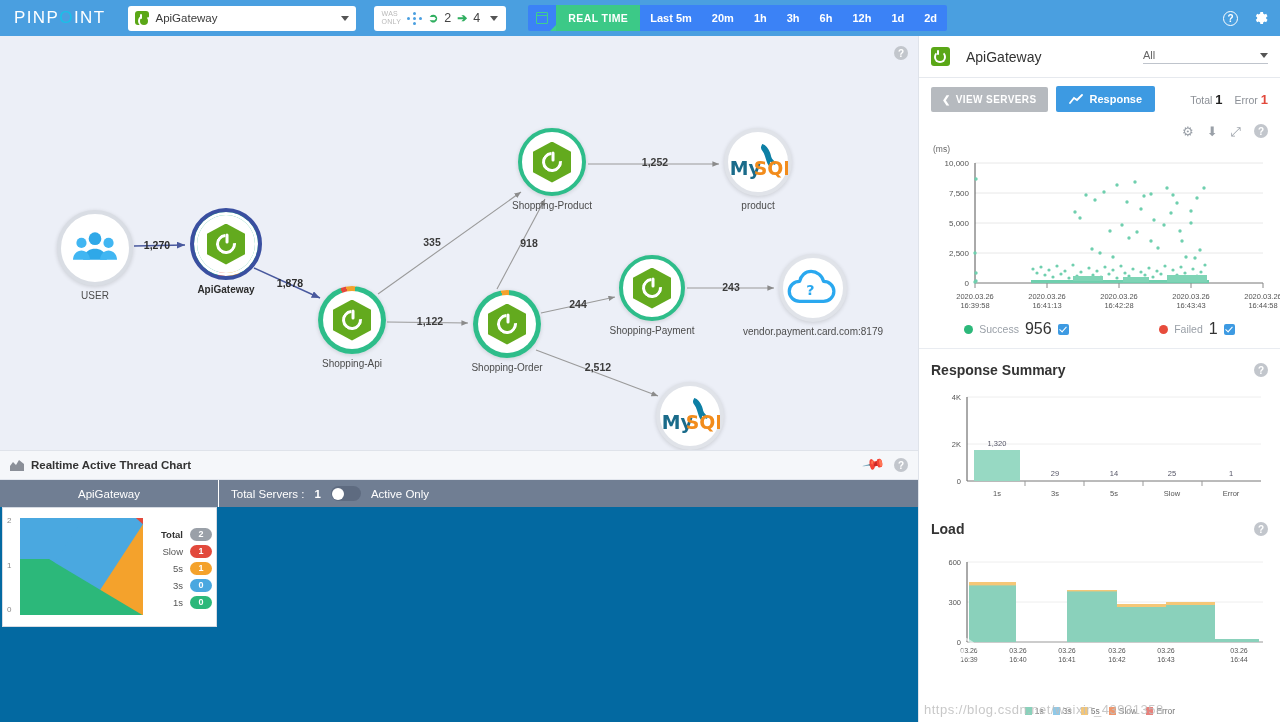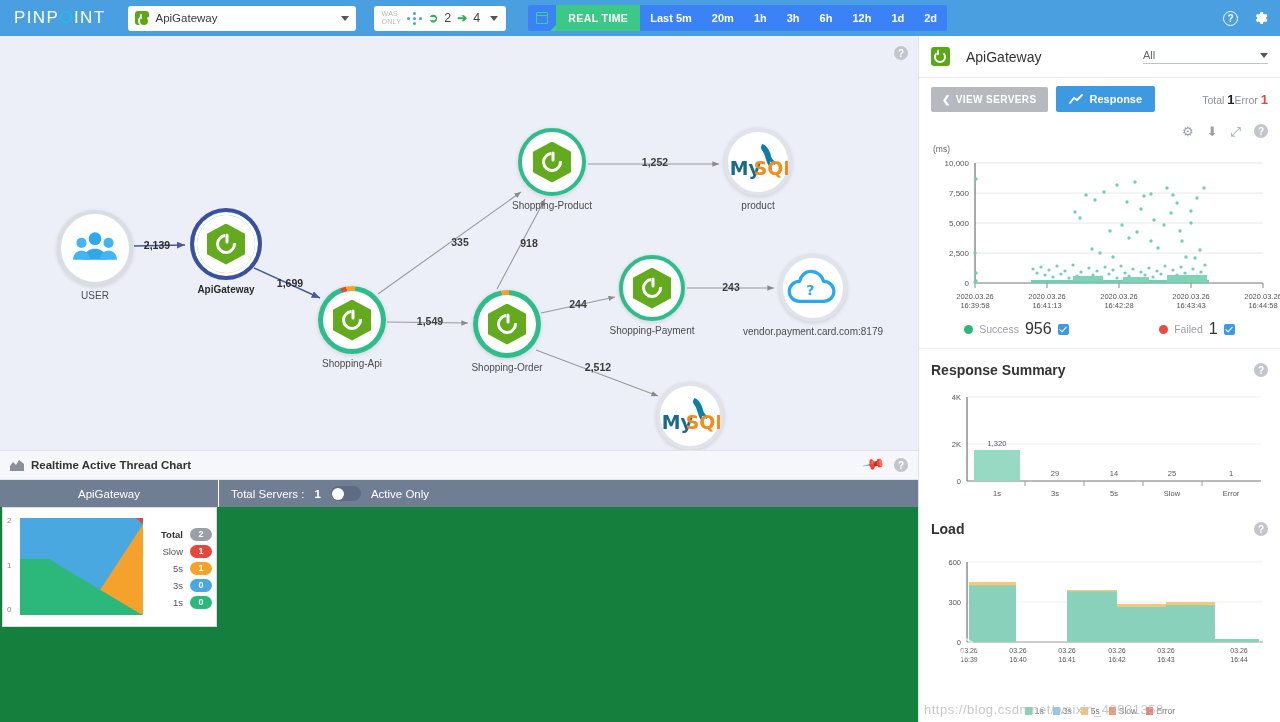--- a/index.html
+++ b/index.html
@@ -103,21 +103,21 @@
     border-top-color:transparent; position:relative; transform:rotate(40deg);}
   .sb-in::after{content:"";position:absolute;left:50%;top:-4px;margin-left:-1.5px;
     width:3px;height:10px;background:#fff;border-radius:2px; transform:rotate(-40deg);transform-origin:bottom;}
 
   .user-ico { width:44px;height:36px; position:relative; }
   .mysql-ico { width:62px; height:46px; position:relative; }
   .cloud-ico { width:54px;height:38px; position:relative;}
 
   
   .rtc {
-    position:absolute; left:0; top:450px; width:918px; height:272px; background:#15803d;
+    position:absolute; left:0; top:450px; width:918px; height:272px; background:#0369a1;
     border-top:1px solid #dfe3ea;
   }
   .rtc-head {
     height:29px; display:flex; align-items:center; padding:0 10px; gap:7px;
     border-bottom:1px solid #e2e6ed; background:#f5f7fa;
   }
   .rtc-title { font-size:11.5px; color:#333; font-weight:bold; }
   .rtc-head .right { margin-left:auto; display:flex; align-items:center; gap:10px;}
   .pin { color:#e8342a; font-size:15px; transform:rotate(35deg); }
   .rtc-body { display:flex; height:243px; }
@@ -173,21 +173,21 @@
     display:flex;align-items:center; font-size:11px; color:#666; padding-bottom:2px;}
   .rp-sub { height:42px; display:flex; align-items:center; padding:0 12px; gap:8px;}
   .btn-vs {
     background:#b6babf;color:#fff;font-size:10px;font-weight:bold;letter-spacing:.4px;
     padding:7px 11px;border-radius:2px; display:flex;align-items:center;gap:5px;
   }
   .btn-ins {
     background:#3d9ae2;color:#fff;font-size:11px;font-weight:bold;
     padding:7px 13px;border-radius:2px;display:flex;align-items:center;gap:7px;
   }
-  .counts { margin-left:auto; display:flex; gap:0; align-items:baseline; font-size:10.5px; color:#8c9097;justify-content:flex-end;}
+  .counts { margin-left:auto; display:flex; gap:12px; align-items:baseline; font-size:10.5px; color:#8c9097;justify-content:flex-end;}
   .counts b { font-size:13px; color:#222; }
   .counts .err b { color:#e2493c; }
   .rp-tools { display:flex; justify-content:flex-end; gap:13px; padding:4px 12px 2px 0;}
   .tool-i { color:#9aa0a8; font-size:13px; }
 
   .scatter-wrap { position:relative; height:170px; margin:2px 4px 0 4px;text-align:right; }
   .sc-unit { position:absolute; left:10px; top:0; font-size:8.5px; color:#666;}
   .sc-svg { position:absolute; left:0; top:9px; }
   .sc-legend {
     display:flex; justify-content:space-around; align-items:center; padding:6px 0 10px 0;
@@ -401,24 +401,24 @@
     <div class="node" style="left:813px;top:252px">
       <div class="circ" style="width:68px;height:68px;left:-34px;top:-34px;border:4px solid #e0e3e9;">
         <svg class="cloud-ico" viewBox="0 0 56 40">
           <path d="M14 34c-6 0-11-4.5-11-10.5S8 13 14 13c1-6 6-10.5 12-10.5S38 7 39 13c6 0 11 4.5 11 10.5S45 34 39 34z" fill="none" stroke="#2aa8ef" stroke-width="3.4" stroke-linejoin="round"></path>
           <text x="21" y="27" font-family="DejaVu Sans, sans-serif" font-size="15" font-weight="bold" fill="#2aa8ef">?</text>
         </svg>
       </div>
       <div class="lbl" style="top:38px">vendor.payment.card.com:8179</div>
     </div>
 
-    <div class="edge-lbl main" style="left:157px;top:209px">2,139</div>
-    <div class="edge-lbl main" style="left:290px;top:247px">1,699</div>
-    <div class="edge-lbl" style="left:430px;top:285px">1,549</div>
-    <div class="edge-lbl" style="left:460px;top:206px">335</div>
+    <div class="edge-lbl main" style="left:157px;top:209px">1,270</div>
+    <div class="edge-lbl main" style="left:290px;top:247px">1,878</div>
+    <div class="edge-lbl" style="left:430px;top:285px">1,122</div>
+    <div class="edge-lbl" style="left:432px;top:206px">335</div>
     <div class="edge-lbl" style="left:529px;top:207px">918</div>
     <div class="edge-lbl" style="left:655px;top:126px">1,252</div>
     <div class="edge-lbl" style="left:578px;top:268px">244</div>
     <div class="edge-lbl" style="left:731px;top:251px">243</div>
     <div class="edge-lbl" style="left:598px;top:331px">2,512</div>
   </div>
 
   <div class="rtc">
     <div class="rtc-head">
       <svg width="14" height="12" viewBox="0 0 14 12">

